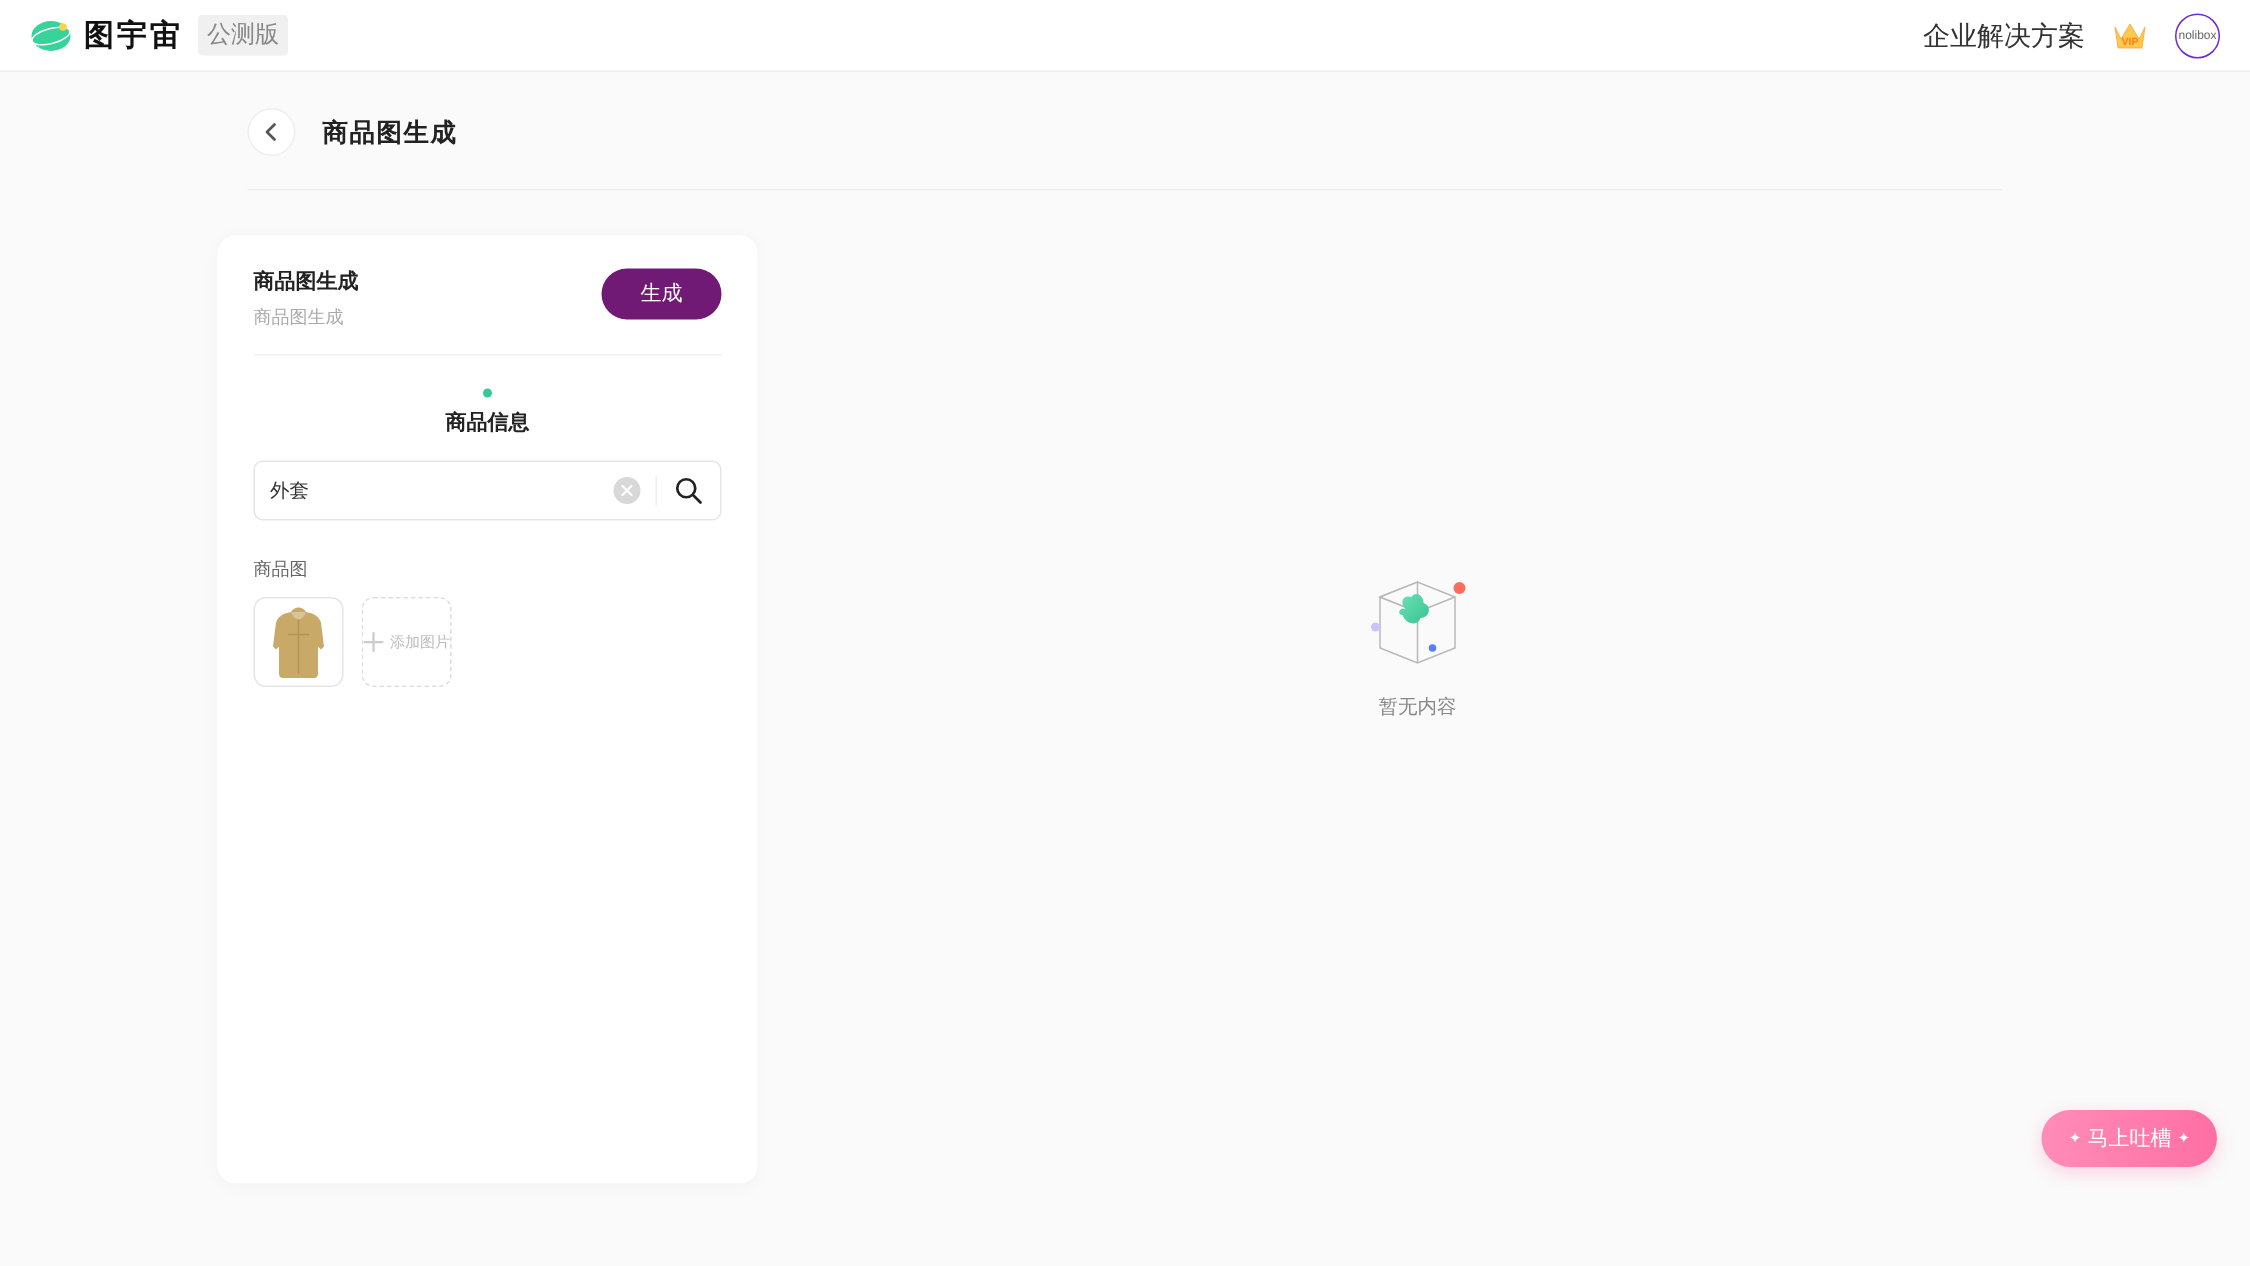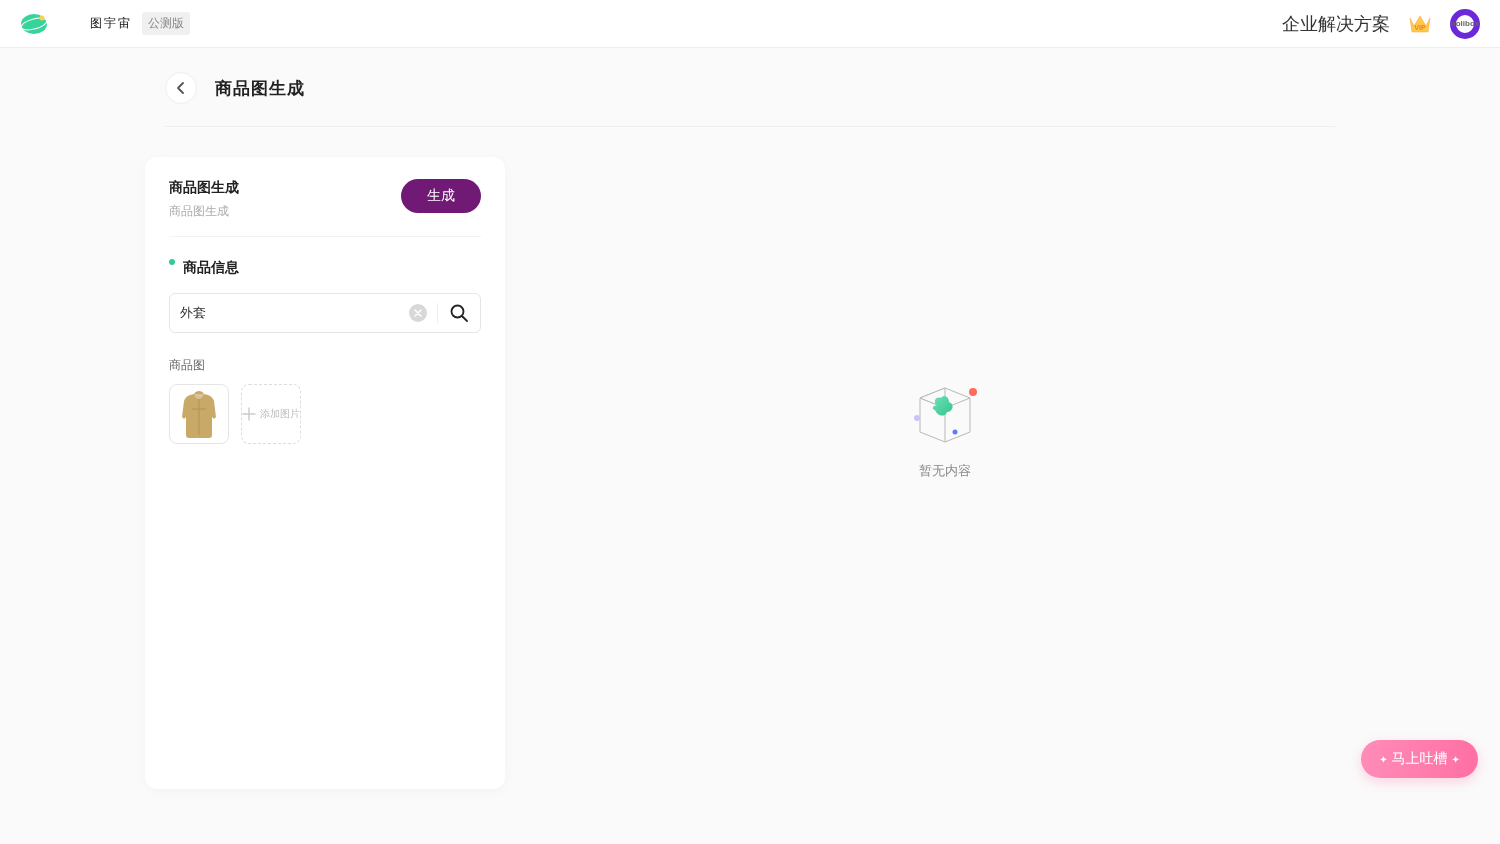--- a/index.html
+++ b/index.html
@@ -15,26 +15,26 @@
       background: #fff;
       border-bottom: 1px solid #eee;
       display: flex;
       align-items: center;
       padding: 0 20px;
       justify-content: space-between;
     }
     .header-left { display: flex; align-items: center; gap: 10px; }
     .logo { display: flex; align-items: center; gap: 8px; }
     .logo-icon { width: 28px; height: 28px; position: relative; }
-    .logo-text { font-size: 12px; font-weight: 400; letter-spacing: 2px; color: #111; margin-left: 34px; }
-    .beta-badge { background: #f0f0f0; color: #888; font-size: 12px; padding: 3px 6px; border-radius: 3px; }
+    .logo-text { font-size: 20px; font-weight: 700; letter-spacing: 2px; color: #111; }
+    .beta-badge { background: #f0f0f0; color: #888; font-size: 16px; padding: 3px 6px; border-radius: 3px; }
     .header-right { display: flex; align-items: center; gap: 16px; }
     .header-link { font-size: 18px; color: #333; cursor: pointer; }
     .vip-badge { width: 28px; height: 24px; }
-    .avatar { width: 30px; height: 30px; border-radius: 50%; border: 6px solid #6d28d9; background: #fff; display: flex; align-items: center; justify-content: center; font-size: 8px; color: #666; font-weight: bold; }
+    .avatar { width: 30px; height: 30px; border-radius: 50%; border: 1px solid #6d28d9; background: #fff; display: flex; align-items: center; justify-content: center; font-size: 8px; color: #666; }
     .main { padding: 0; }
     .breadcrumb-row-inner {
       display: flex;
       align-items: center;
       gap: 18px;
       padding-bottom: 22px;
     }
     .inner-border-wrap {
       width: 1170px;
       margin: 0 auto;
@@ -61,21 +61,21 @@
     .panel-sub { font-size: 12px; color: #aaa; }
     .gen-btn {
       background: #701a75;
       color: #fff;
       border: none;
       border-radius: 18px;
       padding: 8px 26px;
       font-size: 14px;
       cursor: pointer;
     }
-    .section-label { display: flex; gap: 8px; margin-bottom: 16px; }
+    .section-label { display: flex; align-items: center; gap: 8px; margin-bottom: 16px; flex-direction: column; }
     .dot { width: 6px; height: 6px; border-radius: 50%; background: #34c99b; }
     .section-label-text { font-size: 14px; font-weight: 600; color: #222; }
     .input-row {
       display: flex; align-items: center;
       border: 1px solid #e5e5e5; border-radius: 6px;
       height: 40px; padding: 16px 10px; margin-bottom: 24px;
     }
     .text-input { flex: 1; border: none; outline: none; font-size: 13px; color: #333; background: transparent; }
     .clear-btn {
       width: 18px; height: 18px; border-radius: 50%; background: #d8d8d8;

